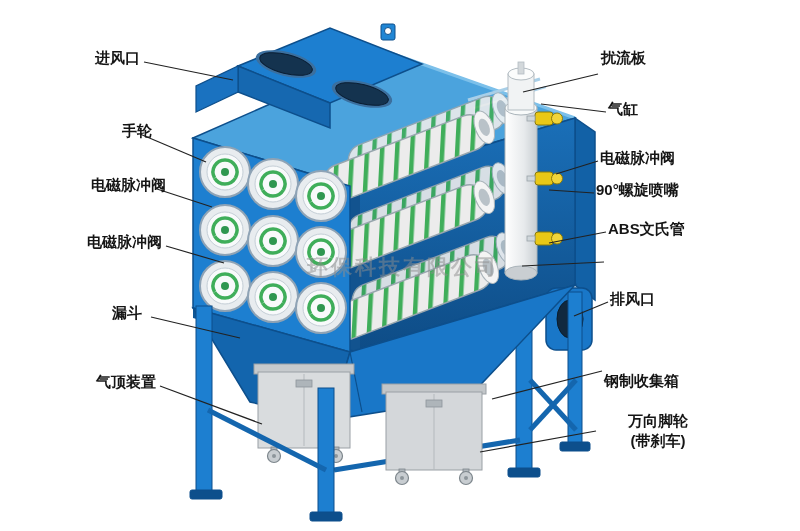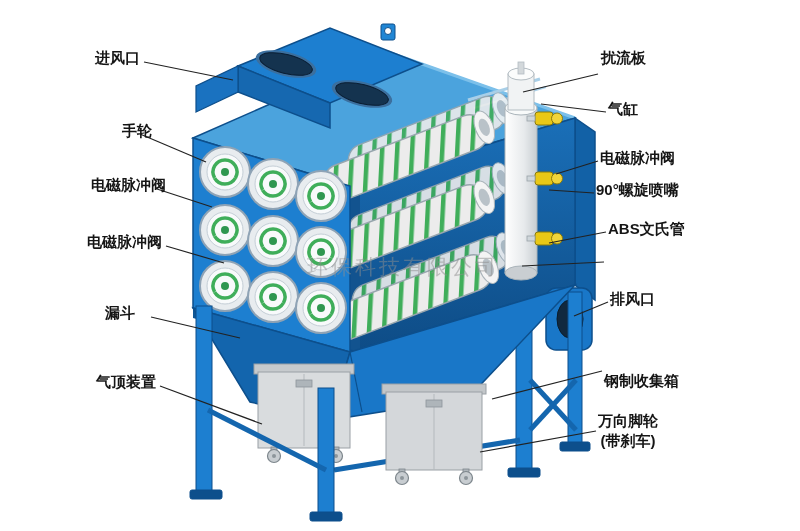--- a/index.html
+++ b/index.html
@@ -2,21 +2,21 @@
 <html><head>
 <meta charset="utf-8">
 <style>
   html,body{margin:0;padding:0;background:#fff}
   .stage{position:relative;width:800px;height:531px;background:#fff;overflow:hidden;
          font-family:"Liberation Sans","DejaVu Sans",sans-serif}
   svg.scene{position:absolute;left:0;top:0}
   .lbl{position:absolute;font-size:15px;font-weight:600;color:#151515;line-height:1.3;white-space:pre-line}
   .lbl.center{text-align:center}
   .watermark{position:absolute;left:238px;top:253px;width:330px;text-align:center;
-             font-size:21px;font-weight:400;letter-spacing:3px;color:#8e8e8e;opacity:.5;pointer-events:none}
+             font-size:21px;font-weight:700;letter-spacing:3px;color:#8e8e8e;opacity:.5;pointer-events:none}
 </style>
 </head>
 <body>
 
 <div class="stage">
 
   <svg class="scene" width="800" height="531" viewBox="0 0 800 531">
     <defs>
       <pattern id="stripes" width="15" height="15" patternUnits="userSpaceOnUse" patternTransform="rotate(24)">
         <rect width="15" height="15" fill="#ececec"></rect>
@@ -191,26 +191,26 @@
       <line x1="596" y1="431" x2="480" y2="452"></line>
     </g>
   </svg>
 
   <div class="watermark">环保科技有限公司</div>
 
   <div class="lbl" style="left:95px;top:48px">进风口</div>
   <div class="lbl" style="left:122px;top:121px">手轮</div>
   <div class="lbl" style="left:91px;top:175px">电磁脉冲阀</div>
   <div class="lbl" style="left:87px;top:232px">电磁脉冲阀</div>
-  <div class="lbl" style="left:105px;top:303px">漏斗</div>
+  <div class="lbl" style="left:112px;top:303px">漏斗</div>
   <div class="lbl" style="left:96px;top:372px">气顶装置</div>
 
   <div class="lbl" style="left:601px;top:48px">扰流板</div>
   <div class="lbl" style="left:608px;top:99px">气缸</div>
   <div class="lbl" style="left:600px;top:148px">电磁脉冲阀</div>
   <div class="lbl" style="left:596px;top:180px">90°螺旋喷嘴</div>
   <div class="lbl" style="left:608px;top:219px">ABS文氏管</div>
   <div class="lbl" style="left:610px;top:289px">排风口</div>
   <div class="lbl" style="left:604px;top:371px">钢制收集箱</div>
-  <div class="lbl center" style="left:598px;top:411px">万向脚轮
+  <div class="lbl center" style="left:628px;top:411px">万向脚轮
 (带刹车)</div>
 
 </div>
 
 </body></html>

